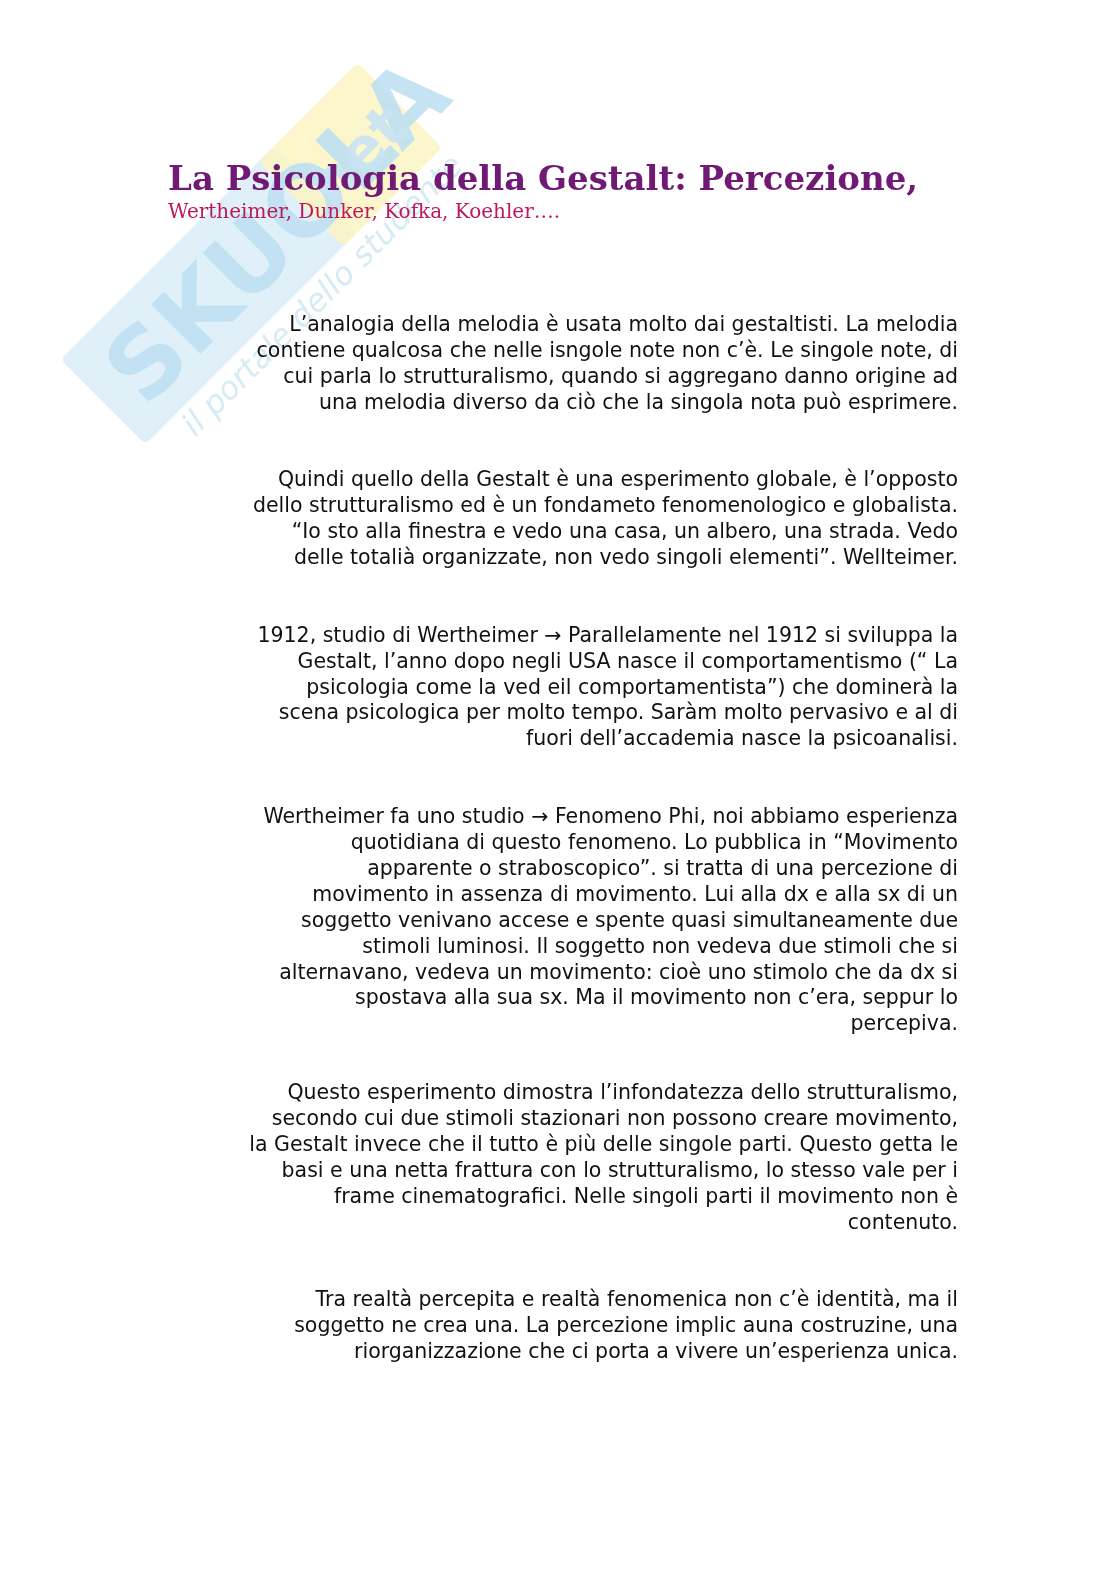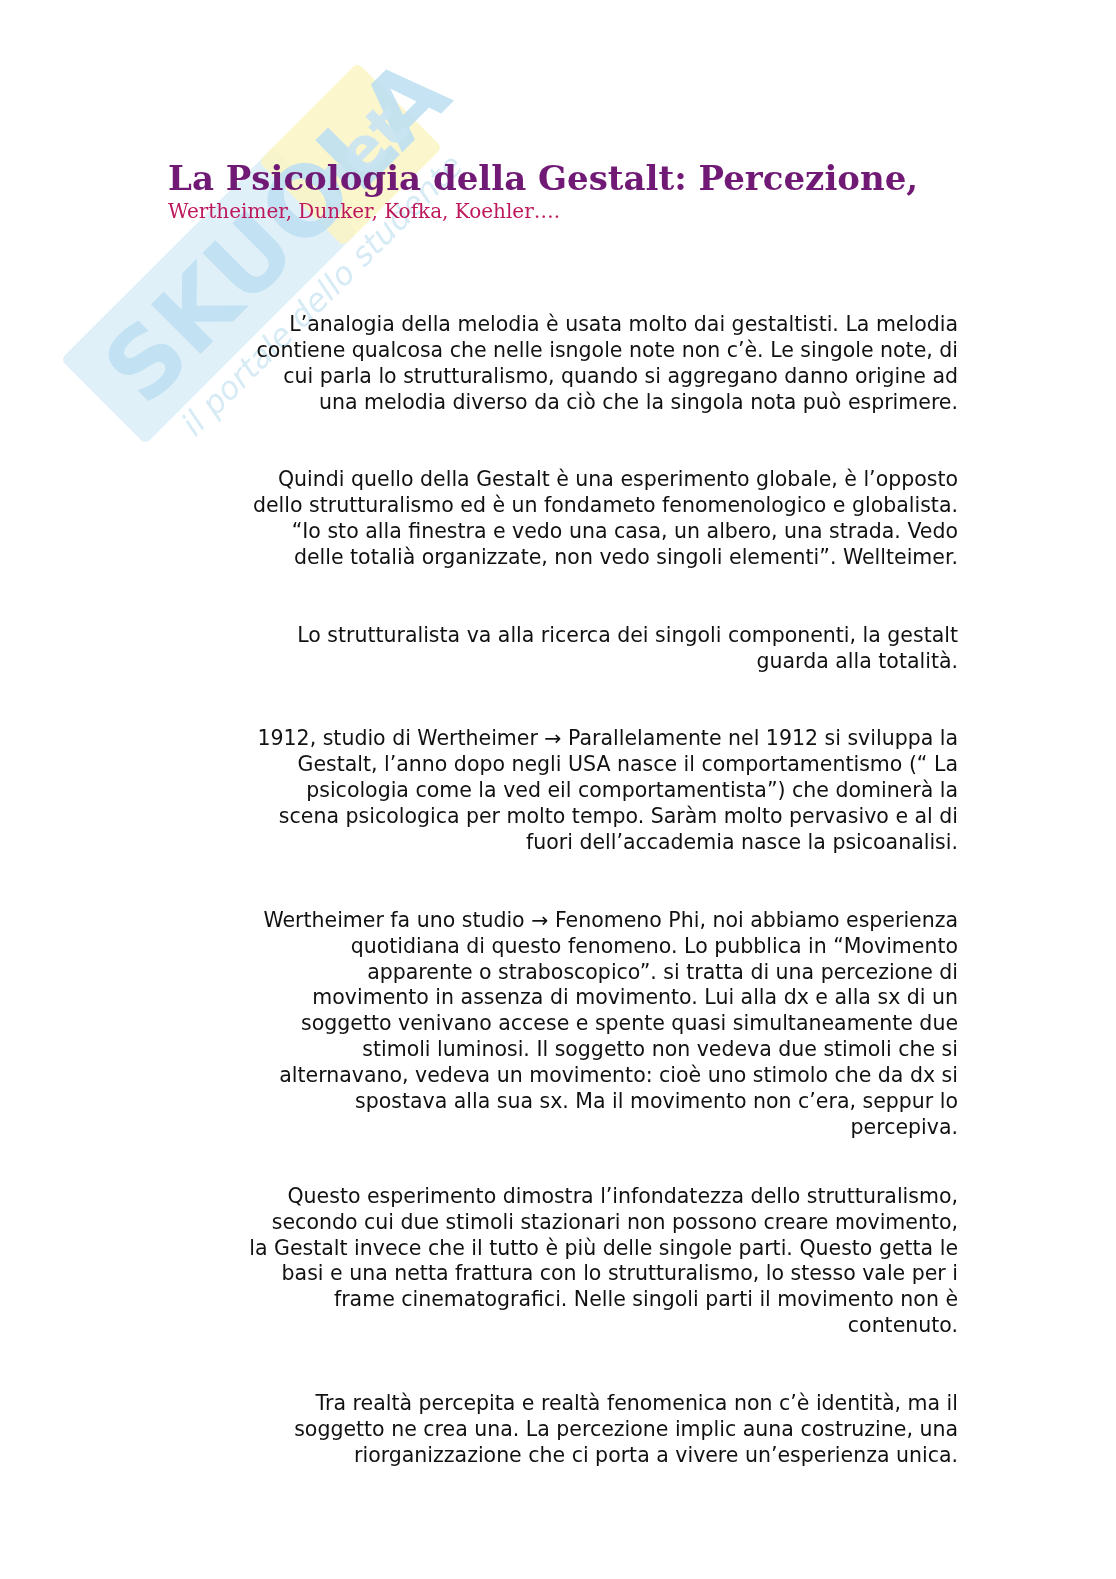--- a/index.html
+++ b/index.html
@@ -84,22 +84,20 @@
 
   <div class="body-text">
     <p class="para first-para">L’analogia della melodia è usata molto dai gestaltisti. La melodia
 contiene qualcosa che nelle isngole note non c’è. Le singole note, di
 cui parla lo strutturalismo, quando si aggregano danno origine ad
 una melodia diverso da ciò che la singola nota può esprimere.</p>
     <p class="para">Quindi quello della Gestalt è una esperimento globale, è l’opposto
 dello strutturalismo ed è un fondameto fenomenologico e globalista.
 “Io sto alla finestra e vedo una casa, un albero, una strada. Vedo
 delle totalià organizzate, non vedo singoli elementi”. Wellteimer.</p>
-    <p class="para">Lo strutturalista va alla ricerca dei singoli componenti, la gestalt
-guarda alla totalità.</p>
     <p class="para">1912, studio di Wertheimer → Parallelamente nel 1912 si sviluppa la
 Gestalt, l’anno dopo negli USA nasce il comportamentismo (“ La
 psicologia come la ved eil comportamentista”) che dominerà la
 scena psicologica per molto tempo. Saràm molto pervasivo e al di
 fuori dell’accademia nasce la psicoanalisi.</p>
     <p class="para tight">Wertheimer fa uno studio → Fenomeno Phi, noi abbiamo esperienza
 quotidiana di questo fenomeno. Lo pubblica in “Movimento
 apparente o straboscopico”. si tratta  di una percezione di
 movimento in assenza di movimento. Lui alla dx e alla sx di un
 soggetto venivano accese e spente quasi simultaneamente due

